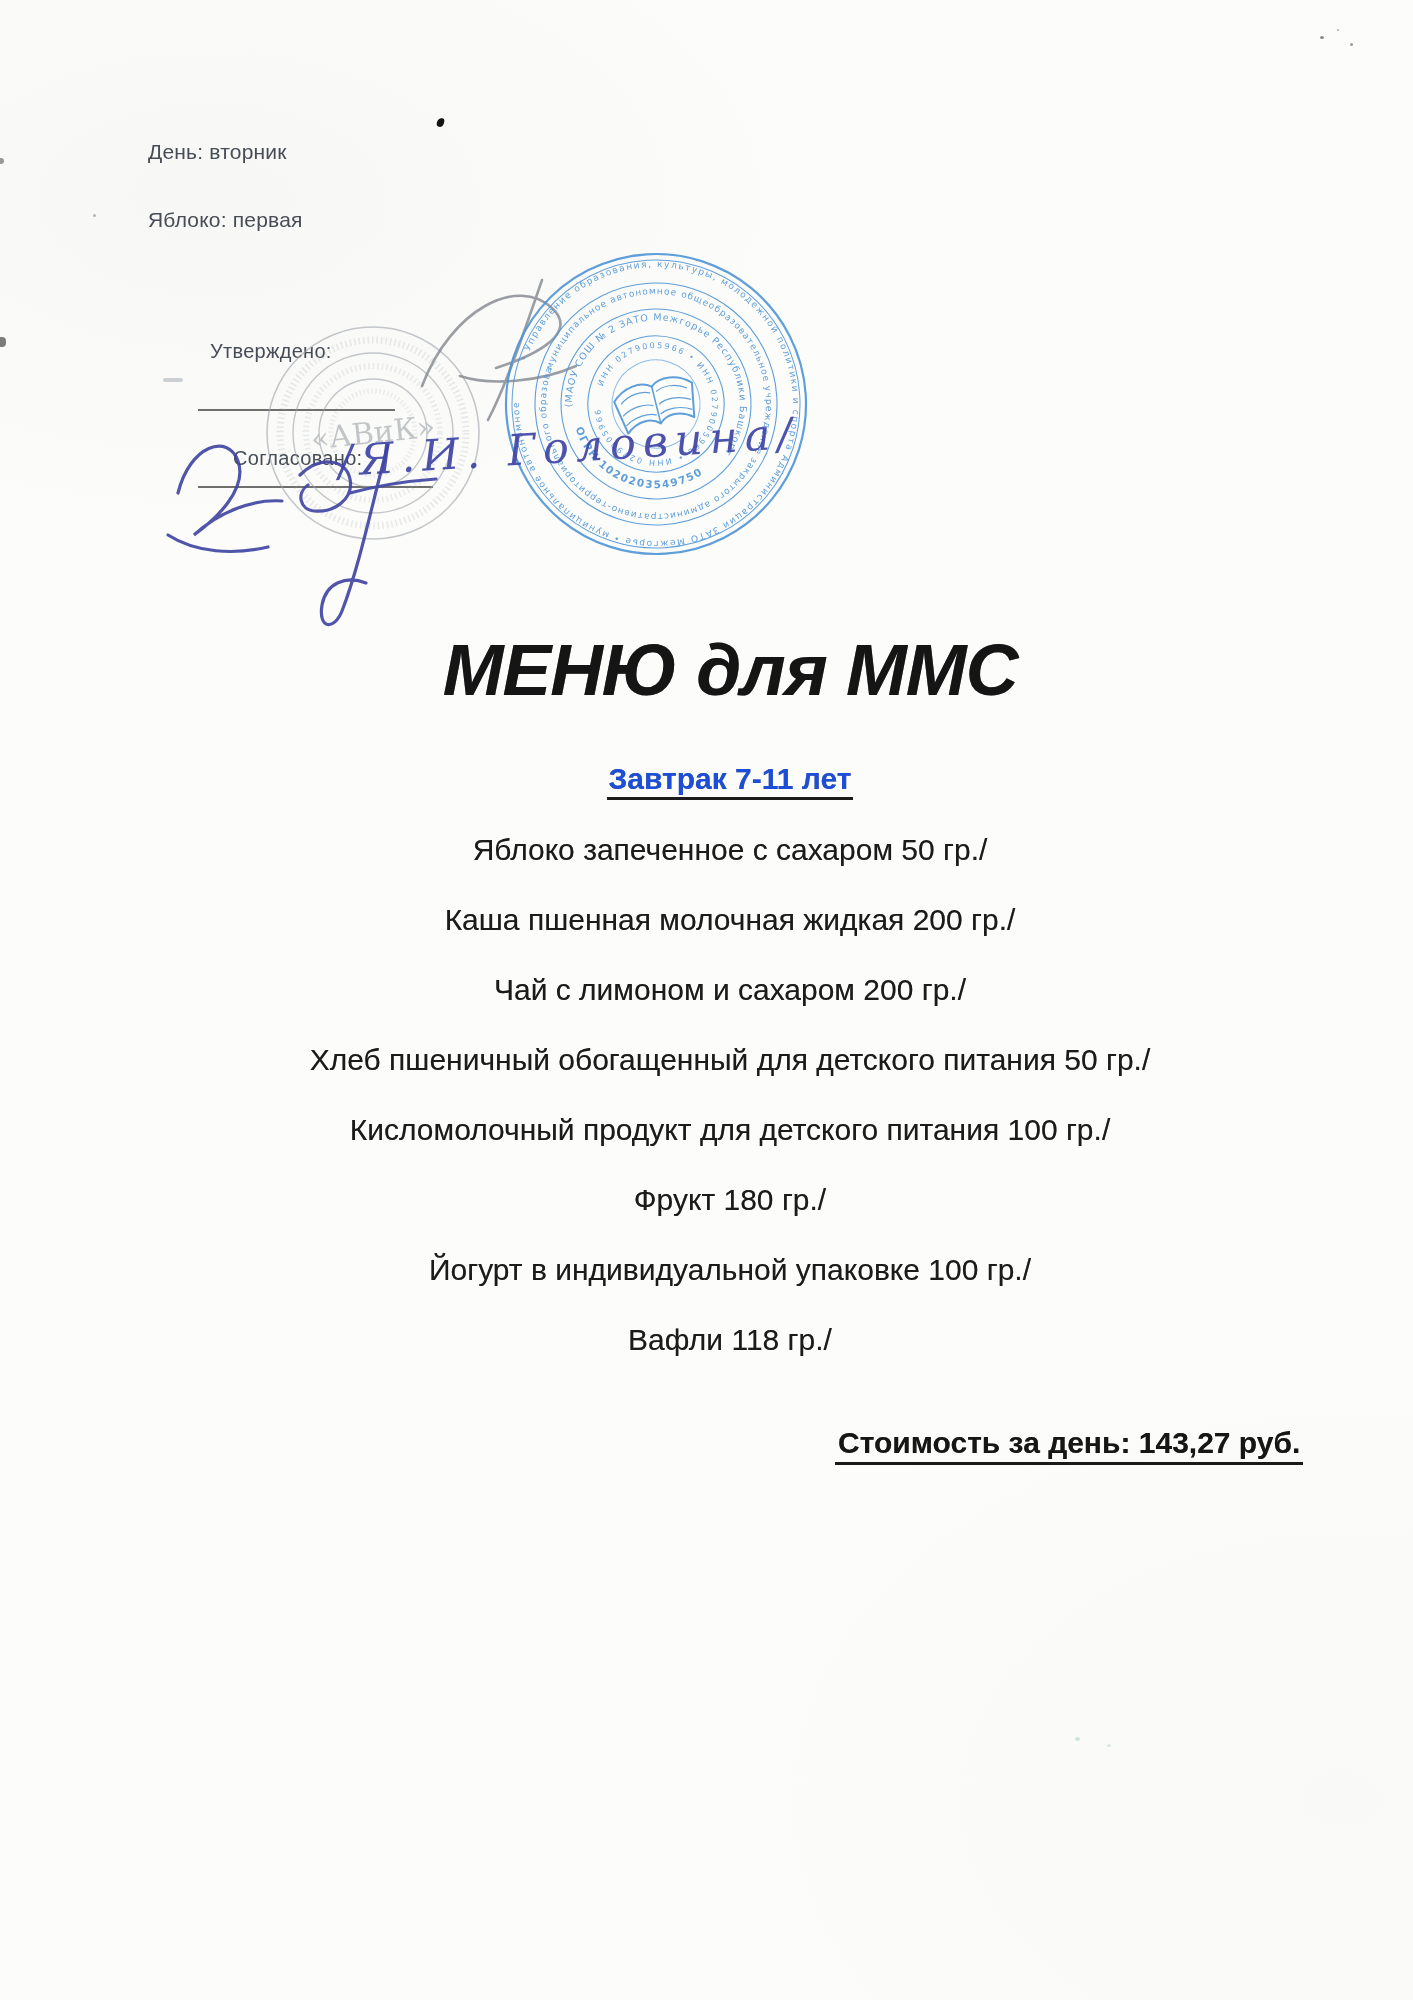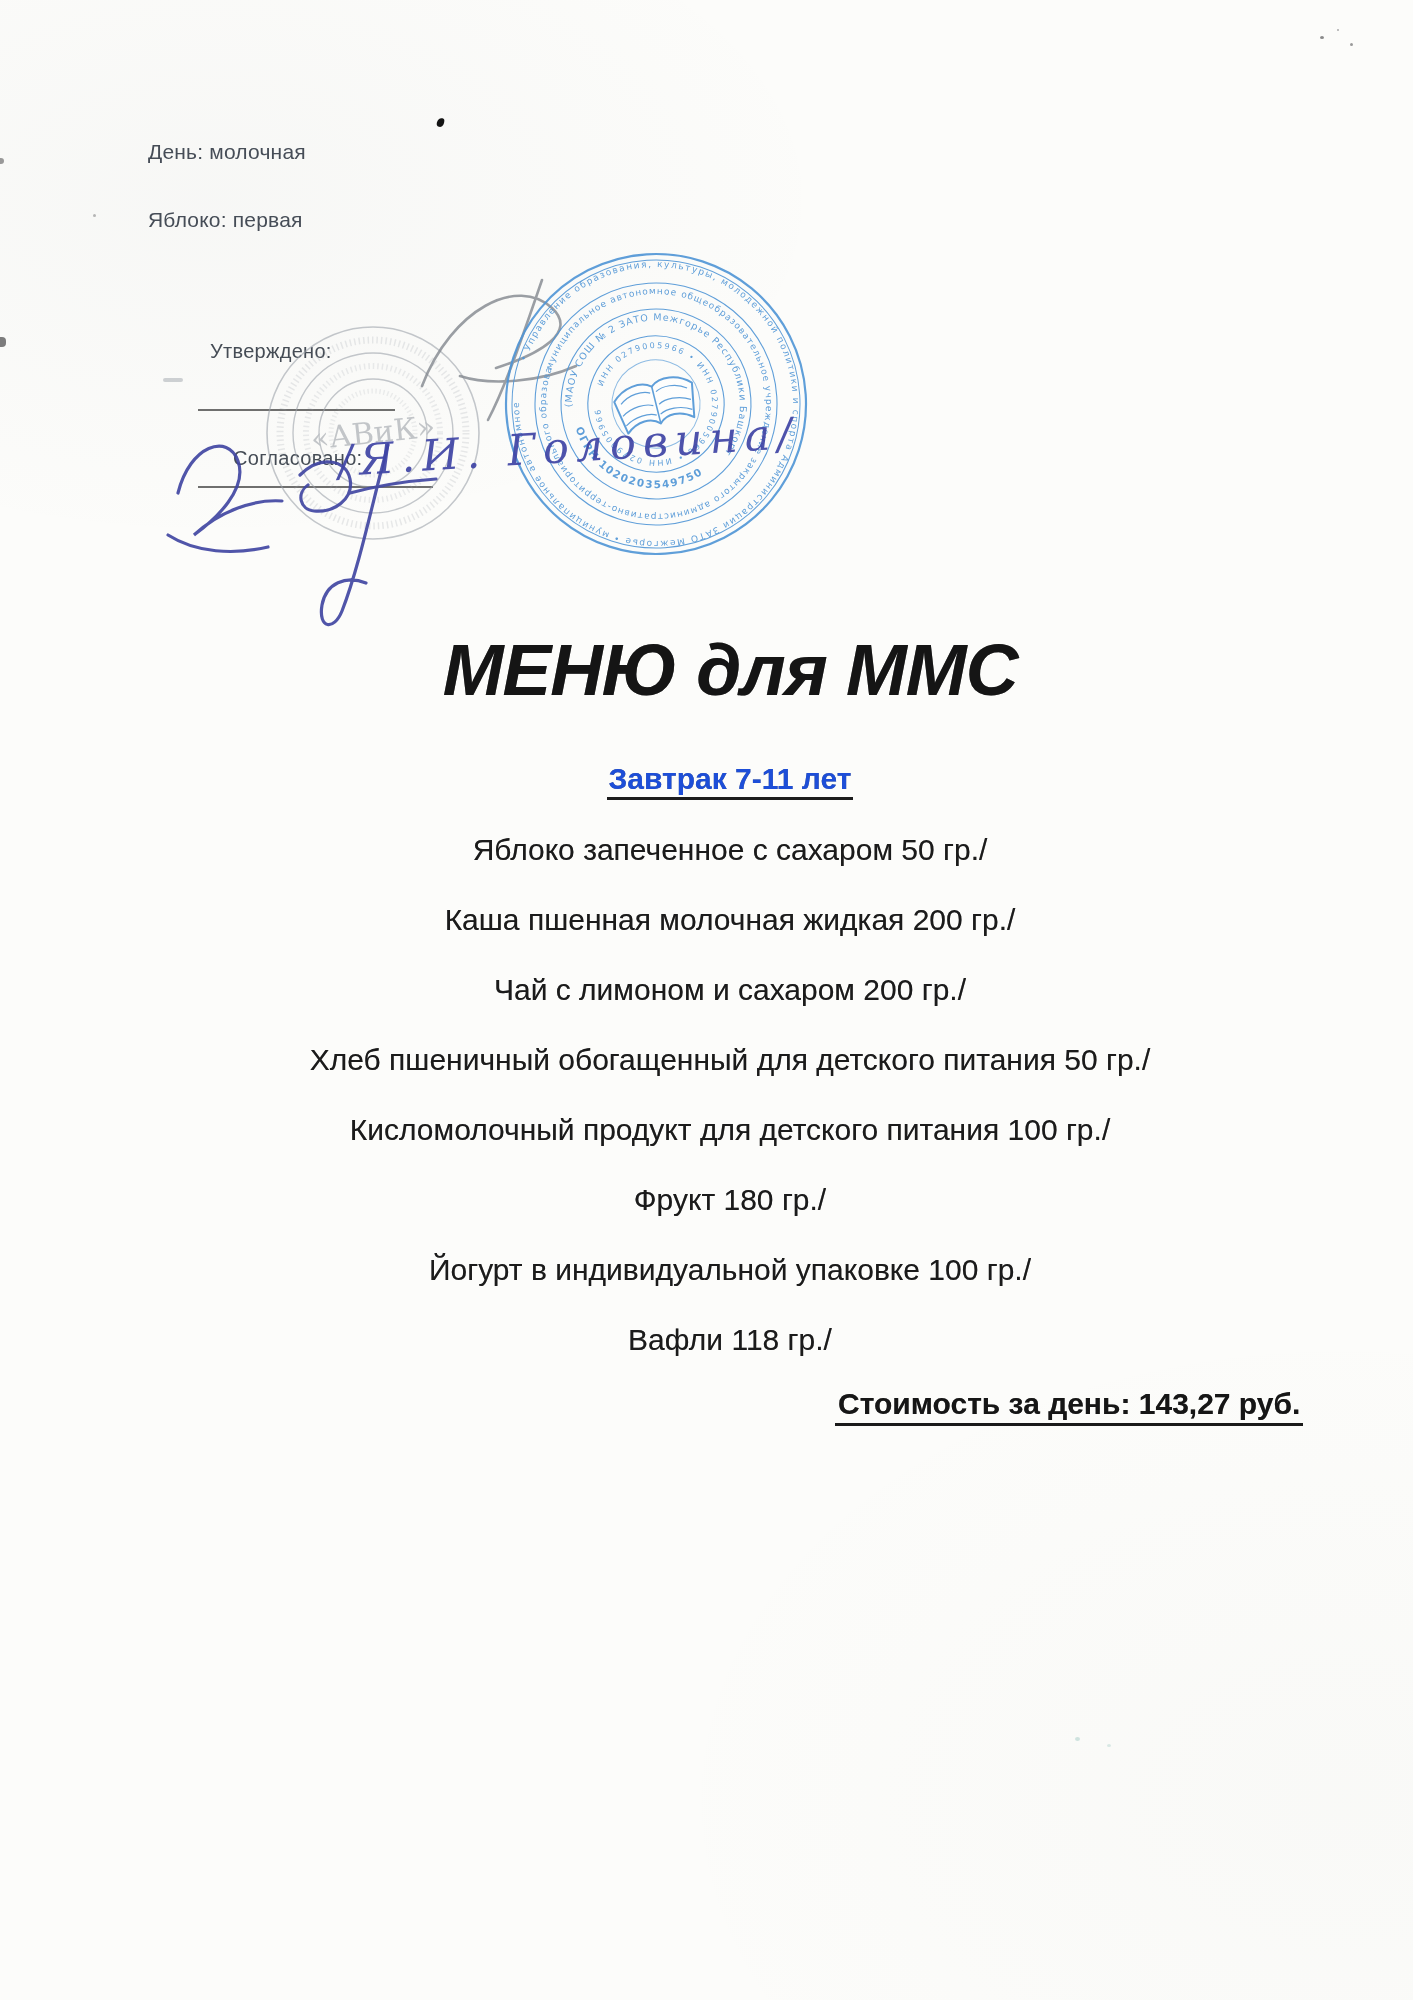--- a/index.html
+++ b/index.html
@@ -30,21 +30,21 @@
     display:inline-block;font-size:30px;font-weight:bold;color:#1d4ed8;
     border-bottom:3px solid #1c1c1c;padding:0 2px 1px 2px;
     text-shadow:0 0 .4px rgba(0,0,0,.5);
   }
   .menu-list{
     left:23px;top:815px;width:1414px;text-align:center;
     font-size:30px;color:#1b1b1b;
     text-shadow:0 0 .4px rgba(0,0,0,.45);
   }
   .menu-list div{line-height:70px;height:70px;}
-  .cost{left:835px;top:1387px;}
+  .cost{left:835px;top:1426px;}
   .cost span{
     display:inline-block;font-size:30px;font-weight:bold;color:#161616;
     border-bottom:3px solid #1a1a1a;padding:0 3px 2px 3px;
     text-shadow:0 0 .4px rgba(0,0,0,.5);
   }
   .agreed-name{
     left:338px;top:436px;
     font-family:"DejaVu Serif", serif;font-style:italic;
     font-size:43px;color:#3f44a5;letter-spacing:7px;
     transform:rotate(-3.5deg);transform-origin:left center;
@@ -53,21 +53,21 @@
   .gray-stamp{opacity:.58;filter:blur(.5px);}
   .blue-stamp{opacity:.9;filter:blur(.3px);}
   .ink-dot{background:#141414;border-radius:60% 40% 55% 45%;}
   .speck{border-radius:50%;}
 </style>
 </head>
 <body>
 
 <div class="scan-shade"></div>
 
-<div class="abs meta" style="left:148px;top:140px;">День: молочная</div>
+<div class="abs meta" style="left:148px;top:140px;">День: вторник</div>
 <div class="abs meta" style="left:148px;top:208px;">Яблоко: первая</div>
 
 <div class="abs small-label" style="left:204px;top:340px;margin-left:6px;">Утверждено:</div>
 <div class="abs" style="left:163px;top:378px;width:20px;height:4px;background:#b9bdc2;border-radius:2px;opacity:.7;"></div>
 <div class="abs sig-line" style="left:198px;top:409px;width:197px;"></div>
 <div class="abs small-label" style="left:201px;top:447px;margin-left:32px;">Согласовано:</div>
 <div class="abs sig-line" style="left:198px;top:486px;width:235px;"></div>
 
 <svg class="abs gray-stamp" style="left:262px;top:322px;" width="222" height="222" viewBox="0 0 222 222">
   <g fill="none" stroke="#9ba1a9">

